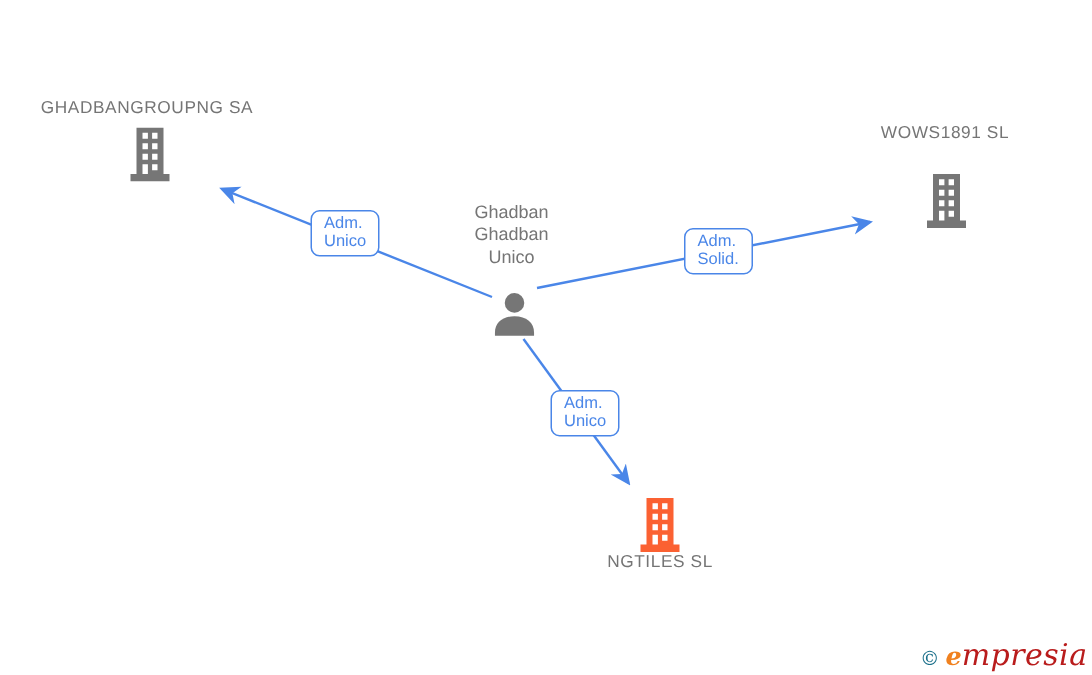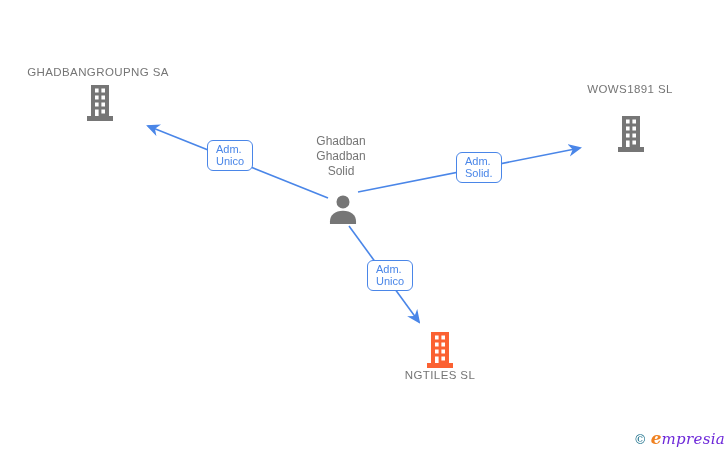--- a/index.html
+++ b/index.html
@@ -63,21 +63,21 @@
     position: absolute;
     right: 3px;
     bottom: 2px;
     font-family: "DejaVu Serif", serif;
     font-style: italic;
     cursor: pointer;
     white-space: nowrap;
   }
   .footer-logo .copy   { color: #1a6f8a; font-size: 13px; font-style: normal; margin-right: 4px; }
   .footer-logo .brand-e{ color: #f0811f; font-size: 17px; font-weight: bold; }
-  .footer-logo .brand-rest { color: #6d28d9; font-size: 15px; letter-spacing: 0.3px; }
+  .footer-logo .brand-rest { color: #b91c1c; font-size: 20px; letter-spacing: 0.3px; }
 </style>
 </head>
 <body>
 
 <div id="canvas">
 
   <svg id="edges-layer" viewBox="0 0 728 450" xmlns="http://www.w3.org/2000/svg">
     <defs>
       <marker id="arrowhead" viewBox="0 0 10 10" refX="8.5" refY="5" markerWidth="8.5" markerHeight="8.5" orient="auto">
         <path class="arrow-fill" d="M0 0.4 L10 5 L0 9.6 L3 5 Z"></path>
@@ -115,21 +115,21 @@
         <rect x="15.4" y="10.5" width="3.6" height="4"></rect>
       <rect x="9" y="17.5" width="3.6" height="4"></rect> 
         <rect x="15.4" y="17.5" width="3.6" height="4"></rect>
       <rect x="9" y="24.5" width="3.6" height="6.5"></rect>
         <rect x="15.4" y="24.5" width="3.6" height="4"></rect>
     </g>
   </svg>
 
   <div class="person-label abs" style="left:341px; top:134px;">Ghadban
 Ghadban
-Solid</div>
+Unico</div>
   <svg class="node-icon icon-gray" style="left:326px; top:193px;" width="34" height="34" viewBox="0 0 24 24">
     <circle cx="12" cy="6.3" r="4.6"></circle>
     <path d="M12 12.6 c-5.6 0 -9.2 3 -9.2 7.6 v 1.6 h 18.4 v -1.6 c 0 -4.6 -3.6 -7.6 -9.2 -7.6 z"></path>
   </svg>
 
   <svg class="node-icon icon-orange" style="left:425px; top:332px;" width="30" height="36" viewBox="0 0 28 36">
     <rect x="5" y="0" width="18" height="32"></rect>
     <rect x="1" y="31" width="26" height="5"></rect>
     <g fill="#ffffff">
       <rect x="9" y="3.5" width="3.6" height="4"></rect>  

